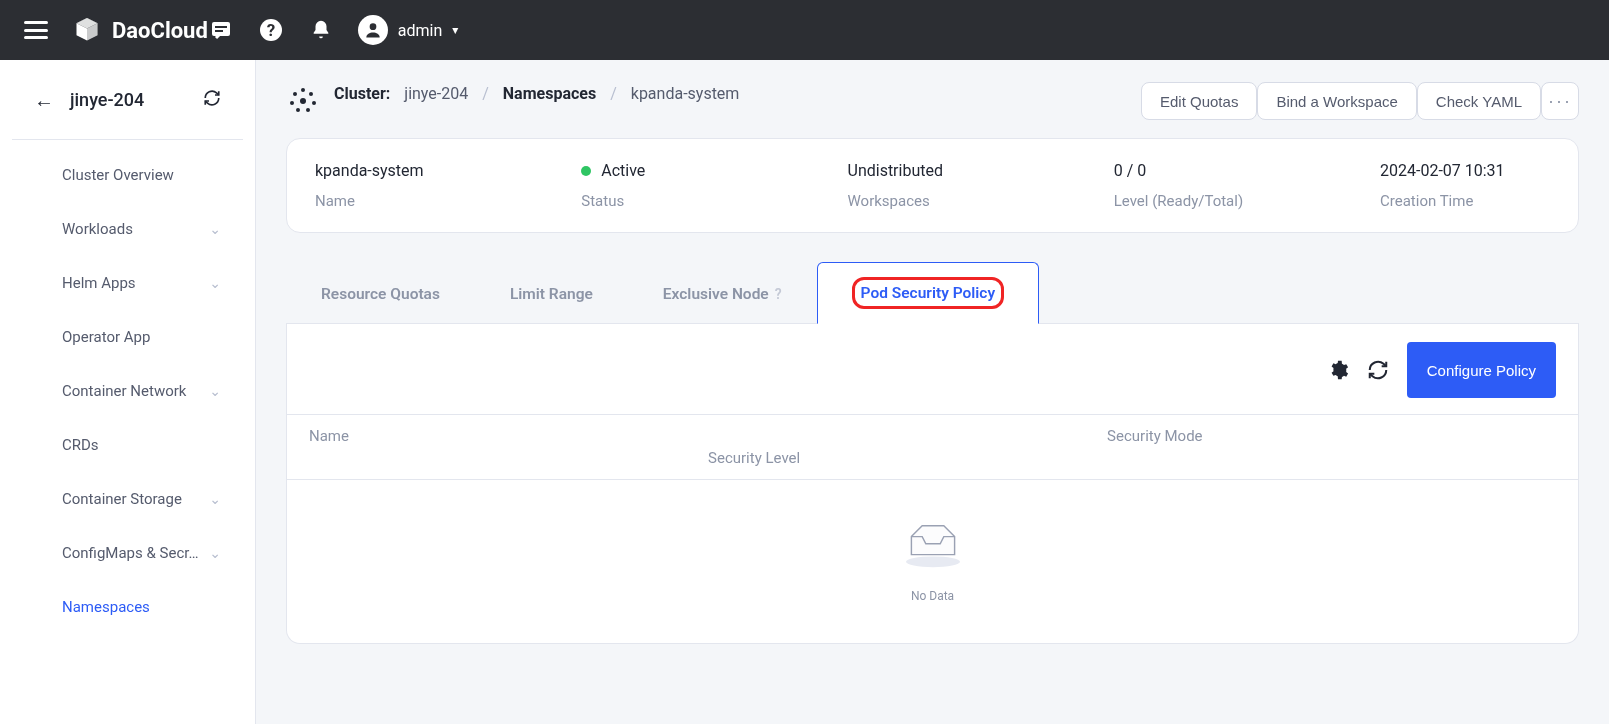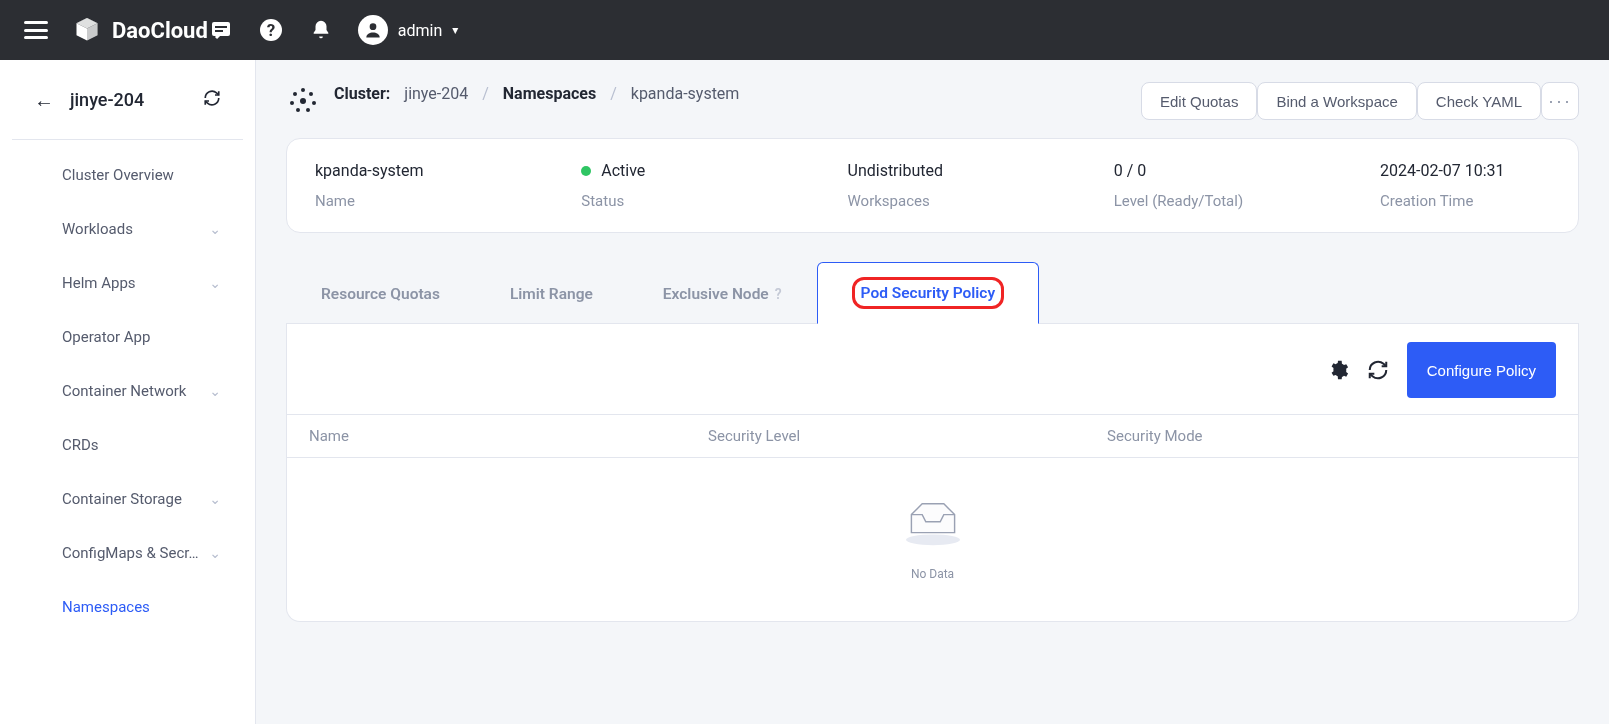--- a/index.html
+++ b/index.html
@@ -189,21 +189,21 @@
 
   .table-head {
     display: flex;
     border-top: 1px solid var(--border);
     border-bottom: 1px solid var(--border);
     padding: 12px 22px;
     font-size: 15px;
     color: var(--text-muted);
   }
   .th-name { flex: 0 0 32%; }
-  .th-level { flex: 0 0 32%; }
+  .th-level { flex: 0 0 32%; margin-top: 22px; }
   .th-mode { flex: 1; }
 
   .empty { text-align: center; padding: 34px 0 10px; color: var(--text-muted); font-size: 12px;}
   .empty svg { width: 72px; height: 56px; }
   .empty-text { margin-top: 16px; }
 </style>
 </head>
 <body>
 
 <div class="topbar">

